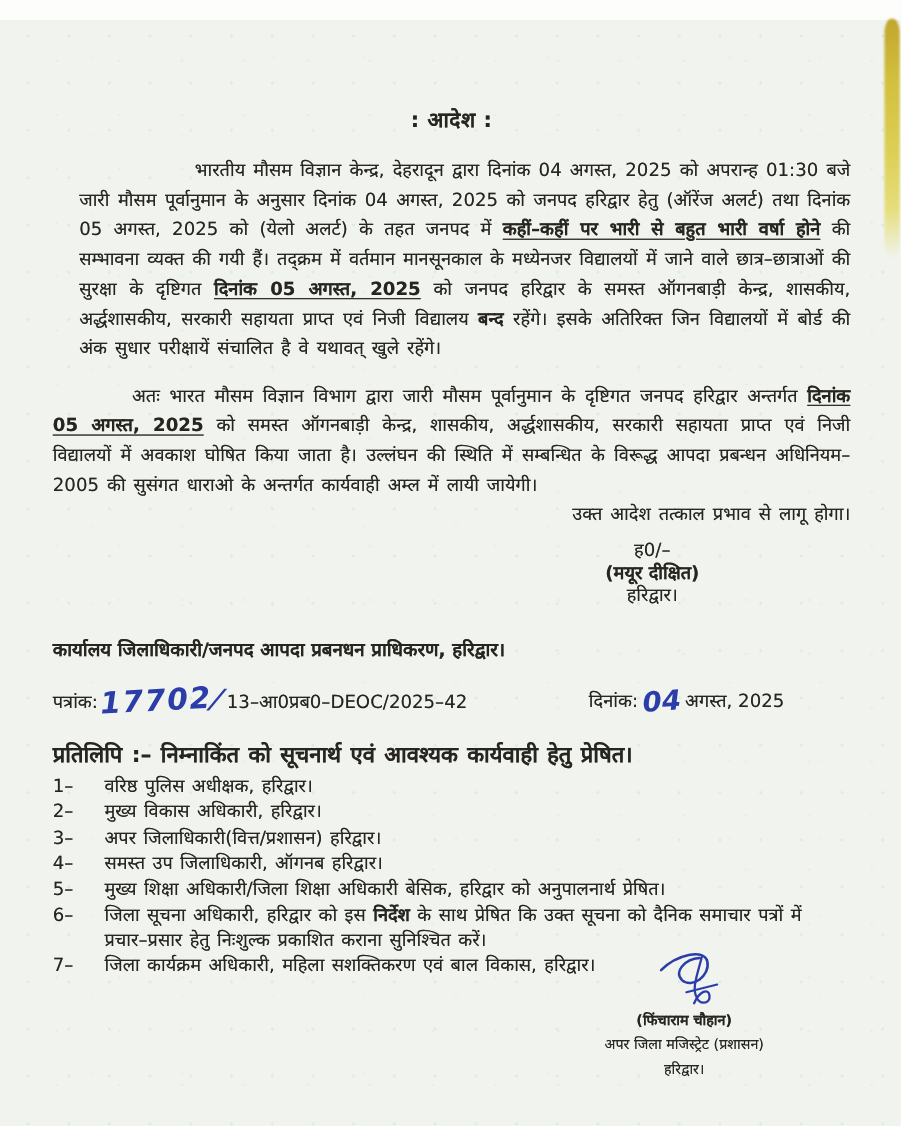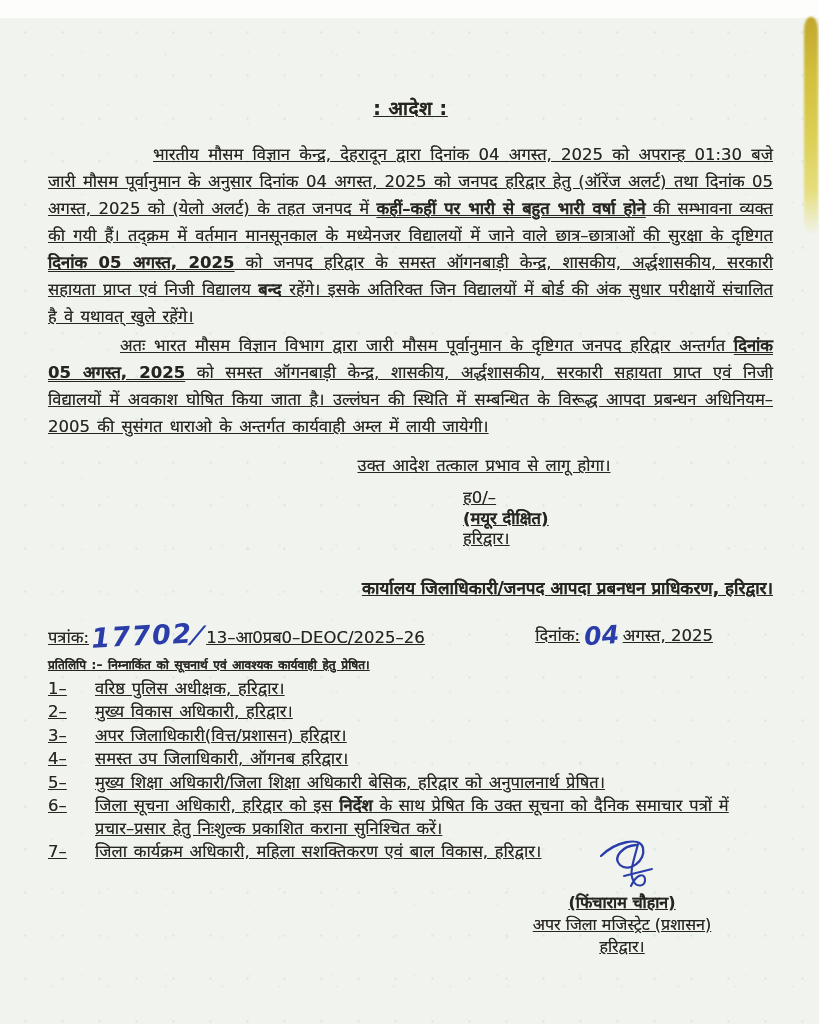--- a/index.html
+++ b/index.html
@@ -28,49 +28,49 @@
     position: absolute; top: 17px; right: 1px;
     width: 14px; height: 218px;
     background: linear-gradient(180deg, #c1a62e 0%, #d2bf3d 25%, #dccf55 55%, #e6de7e 80%, rgba(236,230,150,0) 100%);
     border-radius: 45% / 6%;
     filter: blur(1.1px);
   }
   .content {
     position: absolute; left: 48px; right: 46px; top: 0;
     font-size: 16.5px;
     text-shadow: 0 0 0.6px rgba(45,43,38,0.55);
-    text-decoration: underline;
   }
   .b { font-weight: bold; }
   .bu { font-weight: bold; text-decoration: underline; text-underline-offset: 3px; text-decoration-thickness: 1.4px; }
   .title {
     margin-top: 95px;
     text-align: center;
     font-weight: bold;
     font-size: 19px;
     letter-spacing: 0.5px;
   }
   .para {
     margin: 0;
     text-align: justify;
     line-height: 27px;
     word-spacing: 2px;
   }
-  .p1 { margin-top: 20px; text-indent: 105px; }
-  .p2 { margin-top: 2px; text-indent: 72px; }
-  .effective { margin-top: 12px; text-align: center; text-indent: 147px; }
+  .p1 { margin-top: 20px; text-indent: 105px; margin-left: 24px; }
+  .p2 { margin-top: 16px; text-indent: 72px; }
+  .effective { margin-top: 0; text-align: right; text-indent: 147px; }
   .sig1 {
     width: 260px;
     margin: 9px 50px 0 auto;
+    text-align: center;
     line-height: 20.5px;
     font-size: 16.5px;
   }
   .office {
     margin-top: 26px;
-    text-align: right;
+    text-align: left;
     font-size: 17px;
   }
   .refrow {
     margin-top: 19px;
     display: flex;
     justify-content: space-between;
     align-items: flex-start;
     font-size: 16.5px;
     height: 30px;
   }
@@ -87,31 +87,31 @@
     letter-spacing: 1.5px;
     transform: rotate(-3deg) translateY(2px);
     margin: 0 1px 0 2px;
   }
   .hwslash { font-size: 24px; transform: skewX(-18deg); margin-right: 4px; }
   .hwdate {
     font-size: 25px;
     transform: rotate(-4deg) translateY(3px);
     margin: 0 4px;
   }
-  .copyhead { margin-top: 8px; font-size: 12px; word-spacing: 1.5px; }
+  .copyhead { margin-top: 22px; font-size: 20px; word-spacing: 1.5px; }
   .list { margin-top: 5px; line-height: 22.5px; word-spacing: 1.5px; }
   .li { display: flex; margin-bottom: 1px; }
   .num { width: 47px; flex: none; }
   .litext { flex: 1; }
   .sig2 {
     width: 290px;
     margin: 2px 6px 0 auto;
     text-align: center;
     line-height: 22px;
-    font-size: 16px;
+    font-size: 13px;
     position: relative;
   }
   .signature-wrap {
     height: 26px;
     position: relative;
   }
   .signature-wrap svg {
     position: absolute;
     left: 118px; top: -32px;
   }
@@ -135,21 +135,21 @@
 
     <div class="sig1">
       <div>ह0/–</div>
       <div class="b">(मयूर दीक्षित)</div>
       <div>हरिद्वार।</div>
     </div>
 
     <div class="office b">कार्यालय जिलाधिकारी/जनपद आपदा प्रबनधन प्राधिकरण, हरिद्वार।</div>
 
     <div class="refrow">
-      <div class="refleft"><span>पत्रांक:</span><span class="hw hwnum">17702</span><span class="hw hwslash">∕</span><span>13–आ0प्रब0–DEOC/2025–26</span></div>
+      <div class="refleft"><span>पत्रांक:</span><span class="hw hwnum">17702</span><span class="hw hwslash">∕</span><span>13–आ0प्रब0–DEOC/2025–42</span></div>
       <div class="refright"><span>दिनांक:</span><span class="hw hwdate">04</span><span>अगस्त, 2025</span></div>
     </div>
 
     <div class="copyhead b">प्रतिलिपि :– निम्नाकिंत को सूचनार्थ एवं आवश्यक कार्यवाही हेतु प्रेषित।</div>
 
     <div class="list">
       <div class="li">
           <span class="num">1–</span>
           <span class="litext">वरिष्ठ पुलिस अधीक्षक, हरिद्वार।</span>
         </div>

